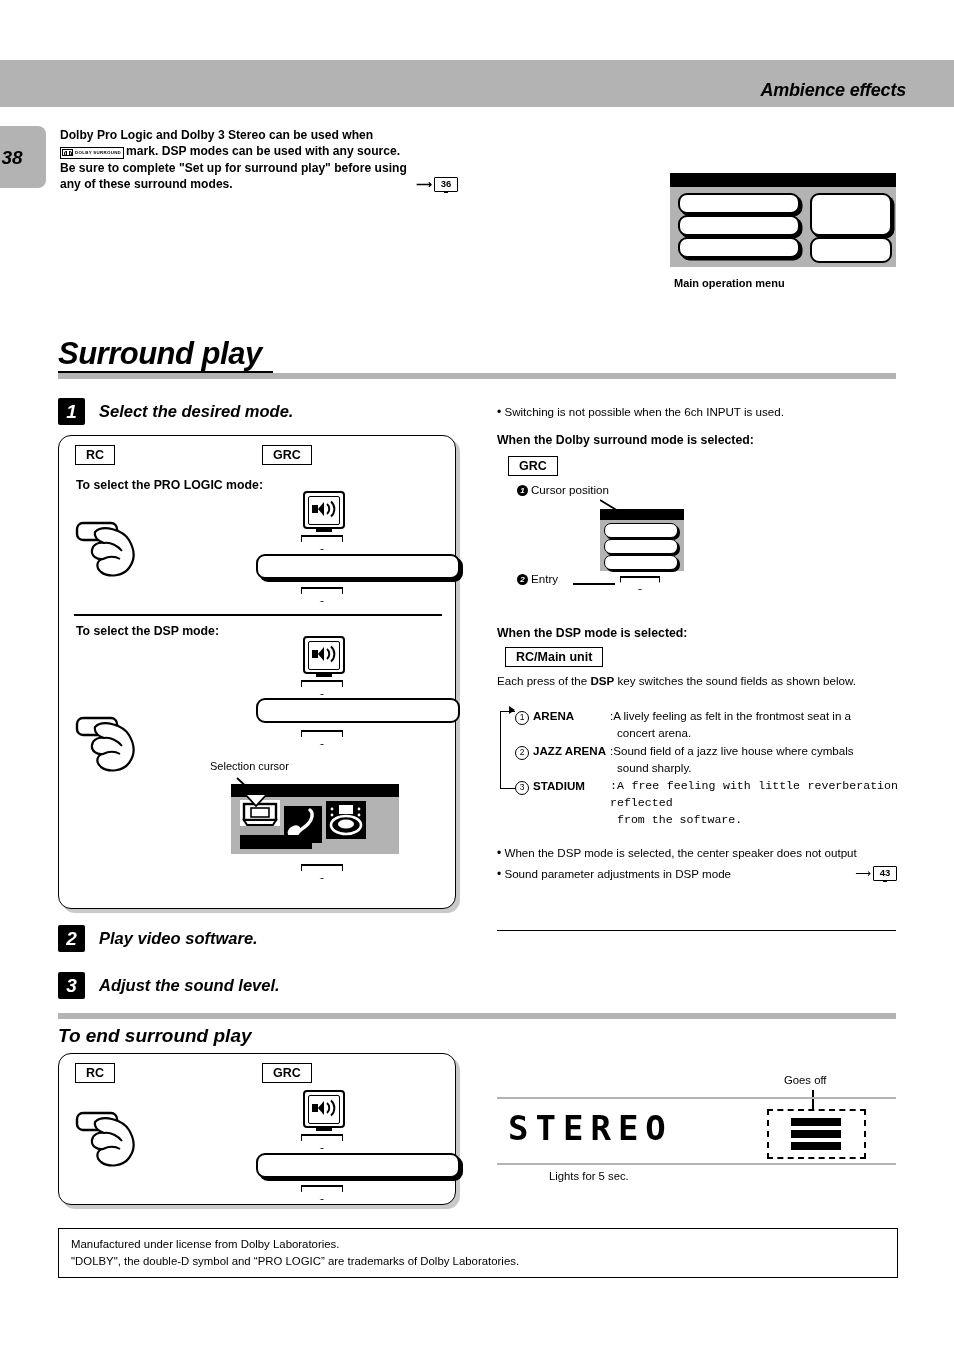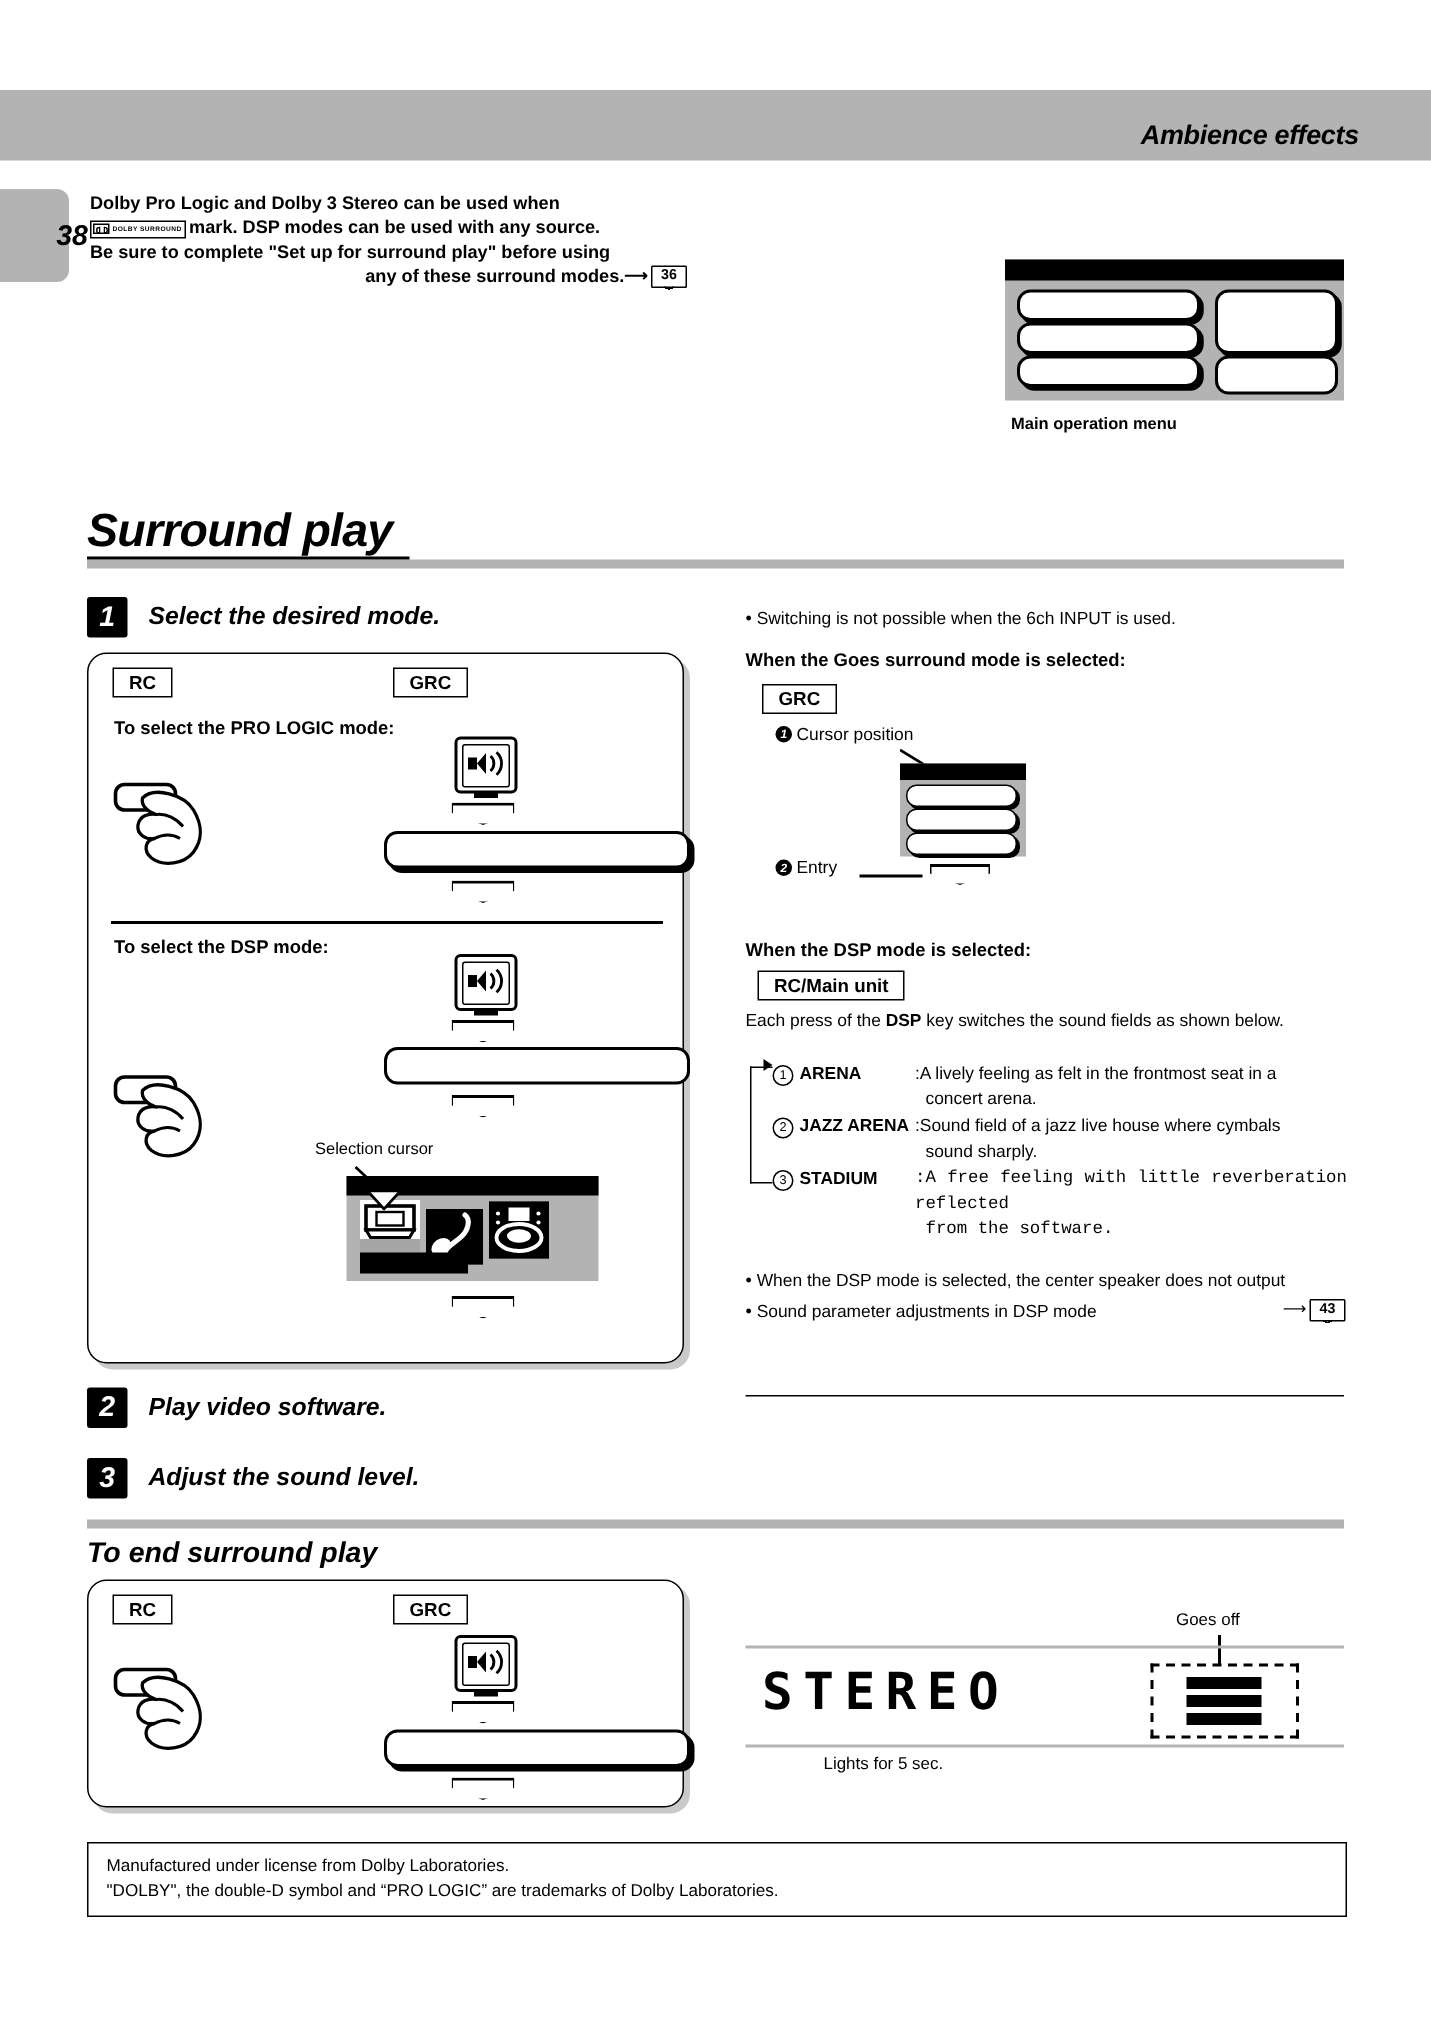--- a/index.html
+++ b/index.html
@@ -32,21 +32,21 @@
   
   #page-tab {
     left: 0; top: 126px; width: 46px; height: 62px;
     background: #b3b3b3;
     border-top-right-radius: 8px;
     border-bottom-right-radius: 8px;
   }
   #page-number {
     position: absolute; left: 0; top: 21px; width: 24px;
     text-align: center;
-    font-size: 19px; font-weight: bold; font-style: italic; margin-left: 36px;
+    font-size: 19px; font-weight: bold; font-style: italic;
   }
 
   
   #intro {
     left: 60px; top: 127px; width: 398px;
     font-size: 12.1px; font-weight: bold;
     line-height: 16.3px;
     text-align: justify;
   }
   .just { display: flex; justify-content: space-between; }
@@ -355,21 +355,21 @@
 <div class="abs" id="intro">
   <div class="just">
     <span>Dolby Pro Logic and Dolby 3 Stereo can be used when</span>
   </div>
   <div>
     <span class="dolby-mark"><span class="dolby-dd"></span><span class="dolby-word">DOLBY SURROUND</span></span><span>mark. DSP modes can be used with any source.</span>
   </div>
   <div>
     <span>Be sure to complete "Set up for surround play" before using</span>
   </div>
-  <div style="display:flex;justify-content:flex-end;align-items:center;">
+  <div style="display:flex;justify-content:space-between;align-items:center;">
     <span>any of these surround modes.</span>
     <span class="pageref">
       <span class="arrow">⟶</span>
       <span class="book">36</span>
     </span>
   </div>
 </div>
 
 <div class="abs" id="menu-illus">
   <div class="topbar"></div>
@@ -490,21 +490,21 @@
   </svg>
 
   <div class="chev" style="left:242px; top:428px;"></div>
 </div>
 
 <div class="abs rtext" id="note1">
   <span style="font-size:12px;">•</span>
   <span>Switching is not possible when the 6ch INPUT is used.</span>
 </div>
 
-<div class="bold-head" id="dolby-head">When the Goes surround mode is selected:</div>
+<div class="bold-head" id="dolby-head">When the Dolby surround mode is selected:</div>
 <div class="tagbox" id="grc-tag2">GRC</div>
 
 <div class="abs" id="cursor-pos-label">
   <span class="num-badge">1</span><span>Cursor position</span>
 </div>
 <svg class="abs" style="left:600px; top:498px;" width="60" height="40">
   <line x1="0" y1="2" x2="56" y2="36" stroke="#000" stroke-width="1.8"></line>
 </svg>
 
 <div class="abs" id="grc-mini">

